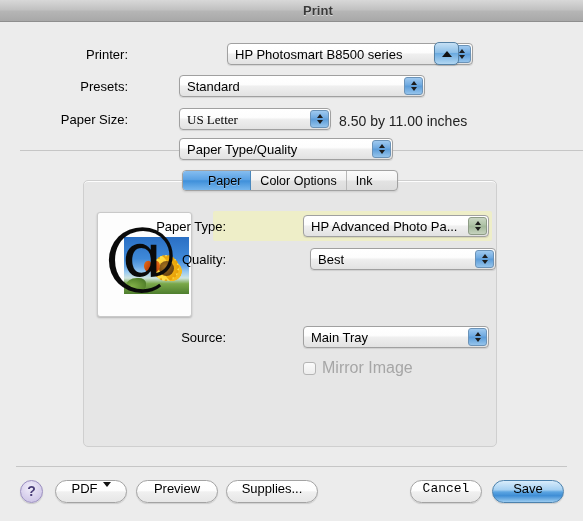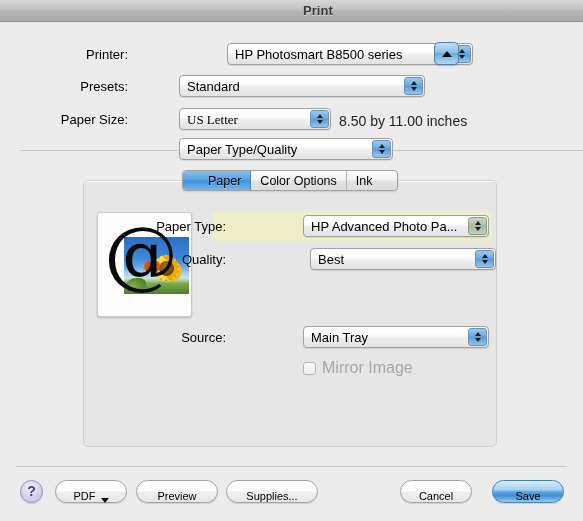--- a/index.html
+++ b/index.html
@@ -319,23 +319,23 @@
   }
   .capsule {
     position: absolute;
     height: 23px;
     border-radius: 12px;
     border: 1px solid #a3a3a3;
     box-sizing: border-box;
     background: linear-gradient(to bottom, #ffffff 0%, #fdfdfd 45%, #f0f0f0 52%, #e6e6e6 100%);
     box-shadow: 0 1px 1px rgba(0,0,0,0.13);
     display: flex;
-    align-items: flex-end;
+    align-items: flex-start;
     justify-content: center;
-    font-size: 11px;
+    font-size: 13px;
     color: #000;
     white-space: nowrap;
   }
   .capsule.default {
     border: 1px solid #4d82ad;
     background: linear-gradient(to bottom, #d8ecfb 0%, #a5d0f2 42%, #5ca5e2 52%, #3f8ed5 70%, #9acbf0 100%);
     color: #000;
   }
   .pdf-caret {
     display: inline-block;
@@ -464,21 +464,21 @@
   </div>
 
   <div class="capsule" style="left:136px; top:480px; width:82px;">
     <span>Preview</span>
   </div>
 
   <div class="capsule" style="left:226px; top:480px; width:92px;">
     <span>Supplies...</span>
   </div>
 
-  <div class="capsule" style="left:400px; top:480px; width:72px;">
+  <div class="capsule" style="left:410px; top:480px; width:72px;font-family:Liberation Mono, monospace;">
     <span>Cancel</span>
   </div>
 
   <div class="capsule default" style="left:492px; top:480px; width:72px;">
     <span>Save</span>
   </div>
 
 </div>
 
 </body></html>

